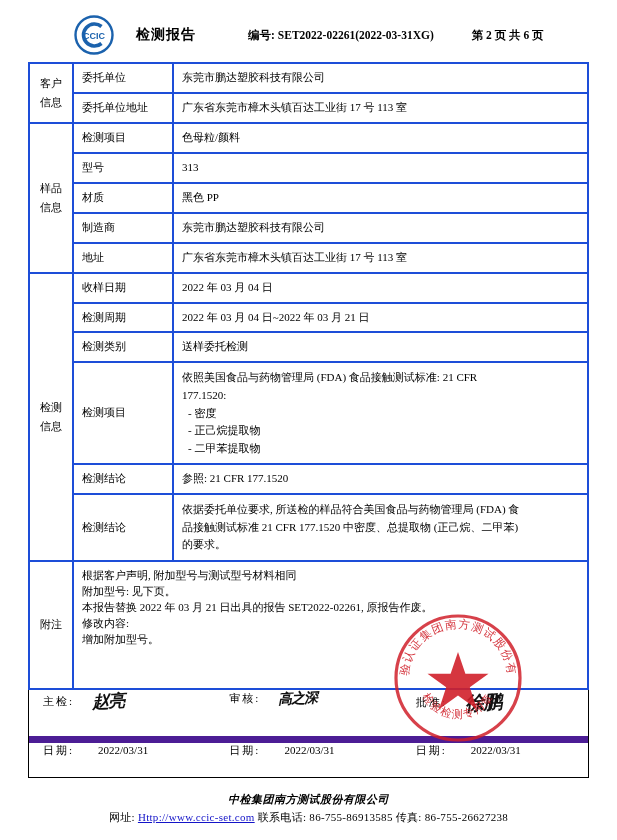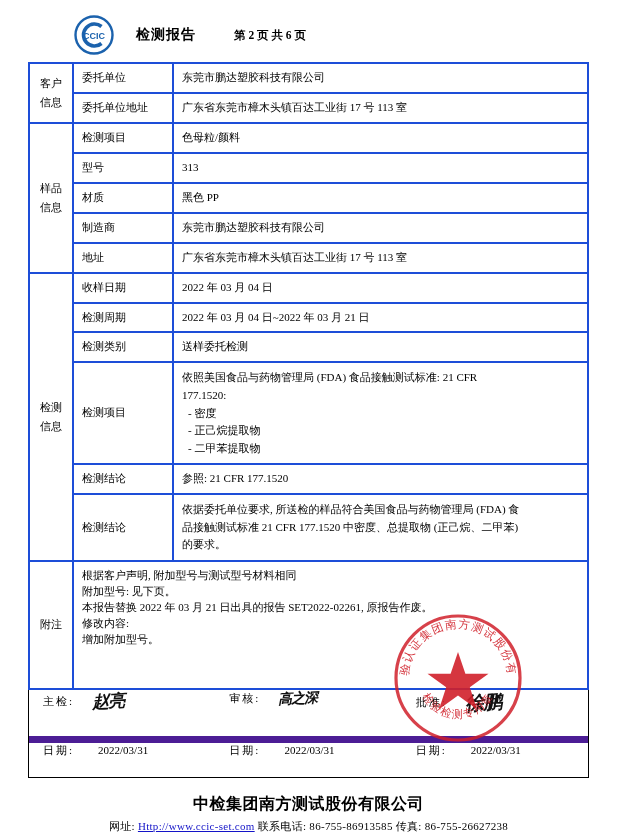--- a/index.html
+++ b/index.html
@@ -159,39 +159,42 @@
     pointer-events: none;
   }
 
   
   .footer {
     text-align: center;
     margin-top: 12px;
     font-size: 11px;
     line-height: 1.7;
   }
-  .footer .f1 { font-weight: bold; font-size: 16px; letter-spacing: 0.5px; }
+  .footer .f1 { font-weight: bold; font-size: 11px; letter-spacing: 0.5px; font-style: italic; }
   .footer .f2 { letter-spacing: 0.3px; }
   .footer .f3 { letter-spacing: 0.3px; }
   .footer a { color: #1414c8; text-decoration: underline; }
 </style>
 </head>
 <body>
 
 <div class="page">
 
   <div class="header">
     <div class="logo">
       <svg width="40" height="40" viewBox="0 0 40 40" xmlns="http://www.w3.org/2000/svg">
         <circle cx="20" cy="20" r="18.5" fill="none" stroke="#1b62ad" stroke-width="2.4"></circle>
         <path d="M27.5 11.5 A11 11 0 1 0 27.5 28.5" fill="none" stroke="#1b62ad" stroke-width="3.6"></path>
         <text x="20" y="24" font-size="9" font-family="Liberation Sans, sans-serif" fill="#1b62ad" text-anchor="middle" font-weight="bold">CCIC</text>
       </svg>
     </div>
     <div class="header-title">检测报告</div>
+    <div class="header-no">
+      <span class="lbl">编号:</span><span>SET2022-02261(2022-03-31XG)</span>
+    </div>
     <div class="header-page">第 2 页 共 6 页</div>
   </div>
 
   <table class="main">
     <colgroup>
       <col style="width:44px">
       <col style="width:100px">
       <col>
     </colgroup>
     <tbody>

